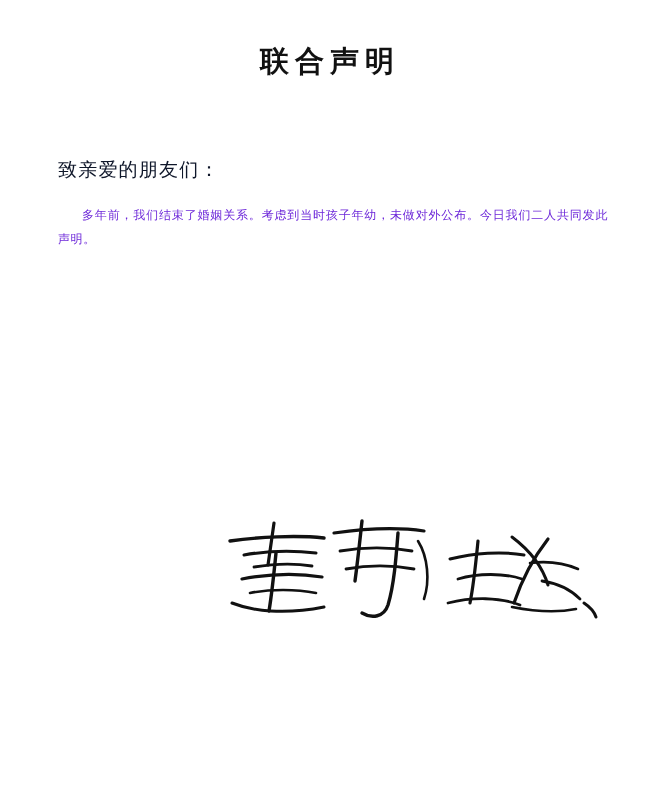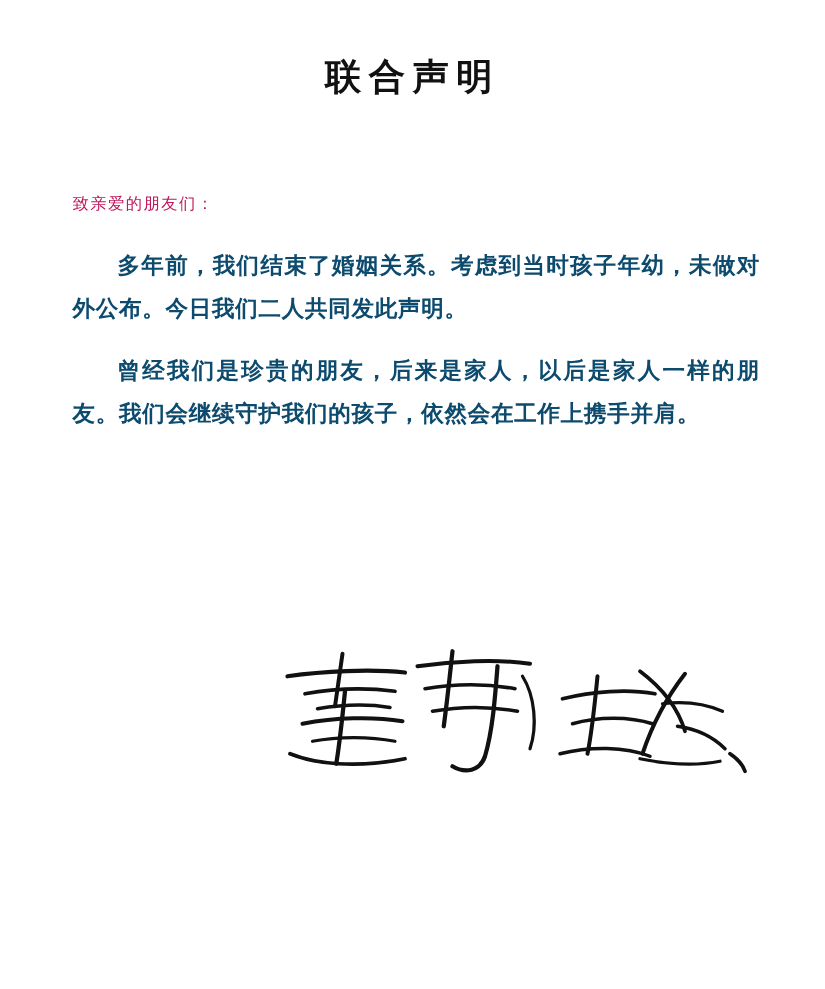--- a/index.html
+++ b/index.html
@@ -32,36 +32,35 @@
     padding-top: 42px;
     color: #111;
     font-family: "DejaVu Serif", "Liberation Serif", serif;
   }
   .body-block {
     margin-top: 72px;
     padding-left: 58px;
     padding-right: 52px;
   }
   .salutation {
-    font-size: 13px;
+    font-size: 19px;
     letter-spacing: 1.2px;
     line-height: 1.6;
     margin: 0 0 20px 0;
-    color: #be185d;
+    color: #0f172a;
   }
   .para {
-    font-size: 18px;
+    font-size: 12px;
     line-height: 1.95;
     letter-spacing: 0.6px;
     margin: 0 0 14px 0;
     text-indent: 2em;
     text-align: justify;
     text-justify: inter-ideograph;
-    color: #0c4a6e;
-    font-weight: bold;
+    color: #6d28d9;
   }
   .signature-area {
     position: absolute;
     left: 0;
     right: 0;
     bottom: 42px;
     height: 170px;
   }
   .signature-svg {
     position: absolute;
@@ -72,21 +71,20 @@
 </head>
 <body>
 
 <div class="page">
 
   <h1 class="doc-title">联合声明</h1>
 
   <div class="body-block">
     <p class="salutation">致亲爱的朋友们：</p>
     <p class="para">多年前，我们结束了婚姻关系。考虑到当时孩子年幼，未做对外公布。今日我们二人共同发此声明。</p>
-    <p class="para">曾经我们是珍贵的朋友，后来是家人，以后是家人一样的朋友。我们会继续守护我们的孩子，依然会在工作上携手并肩。</p>
   </div>
 
   <div class="signature-area">
 
     <svg class="signature-svg" width="400" height="120" viewBox="0 0 400 120" aria-hidden="true">
       <g fill="none" stroke="#111111" stroke-linecap="round" stroke-linejoin="round">
 
         <path d="M18 34 C46 30, 84 28, 112 31" stroke-width="3.4"></path>
         <path d="M62 16 C60 30, 58 44, 56 58" stroke-width="3.2"></path>
         <path d="M32 48 C54 44, 80 43, 104 46" stroke-width="3"></path>

